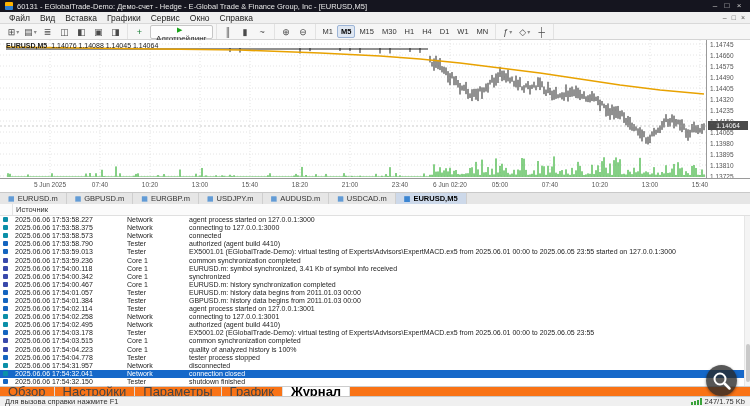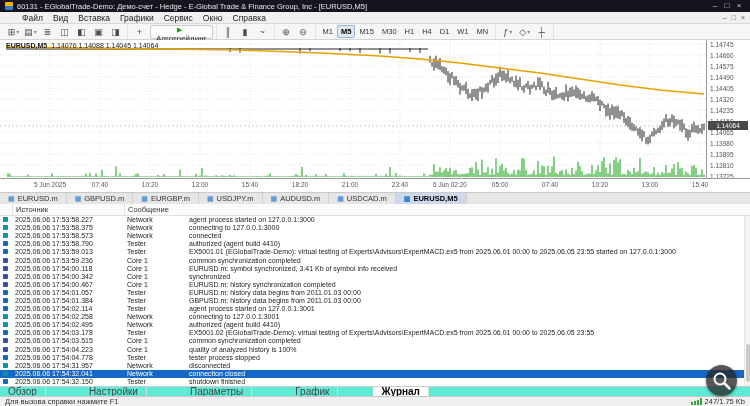--- a/index.html
+++ b/index.html
@@ -10,21 +10,21 @@
   .titlebar{position:absolute;left:0;top:0;width:750px;height:12px;background:#15151f;
             color:#e6e6e6;display:flex;align-items:center;font-size:7.5px;padding:0 5px;box-sizing:border-box;}
   .title-icon{width:8px;height:8px;margin-right:4px;border-radius:1px;
               background:linear-gradient(180deg,#ffb400 0 45%,#2f7fd0 45% 100%);}
   .title-text{flex:1;white-space:nowrap;overflow:hidden;}
   .win-btn{width:12px;text-align:center;color:#cfcfcf;font-size:8px;line-height:12px;}
 
   
   .menubar{position:absolute;left:0;top:12px;width:750px;height:12px;background:#f0f0f0;
            border-bottom:1px solid #d8d8d8;display:flex;align-items:center;font-size:8.5px;
-           color:#222;box-sizing:border-box;padding-left:17px;}
+           color:#222;box-sizing:border-box;padding-left:4px;}
   .menu-item{padding:0 5px;cursor:default;}
   .child-controls{margin-left:auto;display:flex;gap:5px;color:#555;padding-right:5px;font-size:7px;}
 
   
   .toolbar{position:absolute;left:0;top:24px;width:750px;height:16px;background:#f6f6f6;
            border-bottom:1px solid #d4d4d4;display:flex;align-items:center;box-sizing:border-box;padding-left:2px;}
   .tb-group{display:flex;align-items:center;height:100%;padding:0 3px;border-right:1px solid #e2e2e2;}
   .tb-btn{min-width:13px;height:13px;display:flex;align-items:center;justify-content:center;
           color:#4a4a4a;font-size:9px;padding:0 2px;border-radius:2px;}
   .tb-btn .caret{font-size:6px;color:#888;margin-left:1px;}
@@ -66,22 +66,22 @@
           overflow:hidden;background:#fff;}
   .j-row{flex:0 0 8.1px;height:8.1px;display:grid;grid-template-columns:12px 112px 62px 1fr;
          align-items:center;font-size:7px;color:#222;line-height:8px;white-space:nowrap;overflow:hidden;}
   .j-row.selected{background:#1568c9;color:#fff;}
   .j-ico{width:5px;height:5px;margin-left:3px;border-radius:1px;}
   .j-cell{overflow:hidden;text-overflow:clip;padding-left:3px;}
   .j-scroll{position:absolute;right:0;top:216px;width:6px;height:170px;background:#f4f4f4;border-left:1px solid #e6e6e6;box-sizing:border-box;}
   .j-thumb{position:absolute;left:1px;top:128px;width:4px;height:38px;background:#c9c9c9;border-radius:2px;}
 
   
-  .tester-tabs{position:absolute;left:0;top:386px;width:750px;height:10px;background:#5eead4;
-               border-top:1px solid #cdcdcd;display:flex;font-size:10px;box-sizing:border-box;gap:35px;}
+  .tester-tabs{position:absolute;left:0;top:386px;width:750px;height:10px;background:#f97316;
+               border-top:1px solid #cdcdcd;display:flex;font-size:13px;box-sizing:border-box;}
   .tt-tab{padding:0 8px;display:flex;align-items:center;color:#444;border-right:1px solid #ddd;}
   .tt-tab.active{background:#fff;font-weight:bold;color:#000;}
 
   
   .statusbar{position:absolute;left:0;top:396px;width:750px;height:10px;background:#f0f0f0;
              border-top:1px solid #c8c8c8;display:flex;align-items:center;font-size:7.5px;color:#333;
              padding:0 5px;box-sizing:border-box;gap:32px;}
   .traffic{margin-left:auto;display:flex;align-items:center;gap:3px;}
   .bars{display:flex;align-items:flex-end;gap:1px;height:7px;}
   .bars span{width:2px;background:#3aa33a;display:block;}
@@ -796,21 +796,20 @@
       </span>
       <span class="c-tab active">
         <span class="mini">▦</span>
         <span>EURUSD,M5</span>
       </span>
     </div>
 
   <div class="j-header" id="j-header">
       <div class="j-h"></div>
       <div class="j-h">Источник</div>
-      <div class="j-h">Сообщение</div>
     </div>
   <div class="j-rows" id="j-rows">
       <div class="j-row">
         <div><span class="j-ico" style="background: rgb(11, 143, 168); display: inline-block;"></span></div>
         <div class="j-cell">2025.06.06 17:53:58.227</div>
         <div class="j-cell">Network</div>
         <div class="j-cell">agent process started on 127.0.0.1:3000</div>
       </div>
       <div class="j-row">
         <div><span class="j-ico" style="background: rgb(11, 143, 168); display: inline-block;"></span></div>

